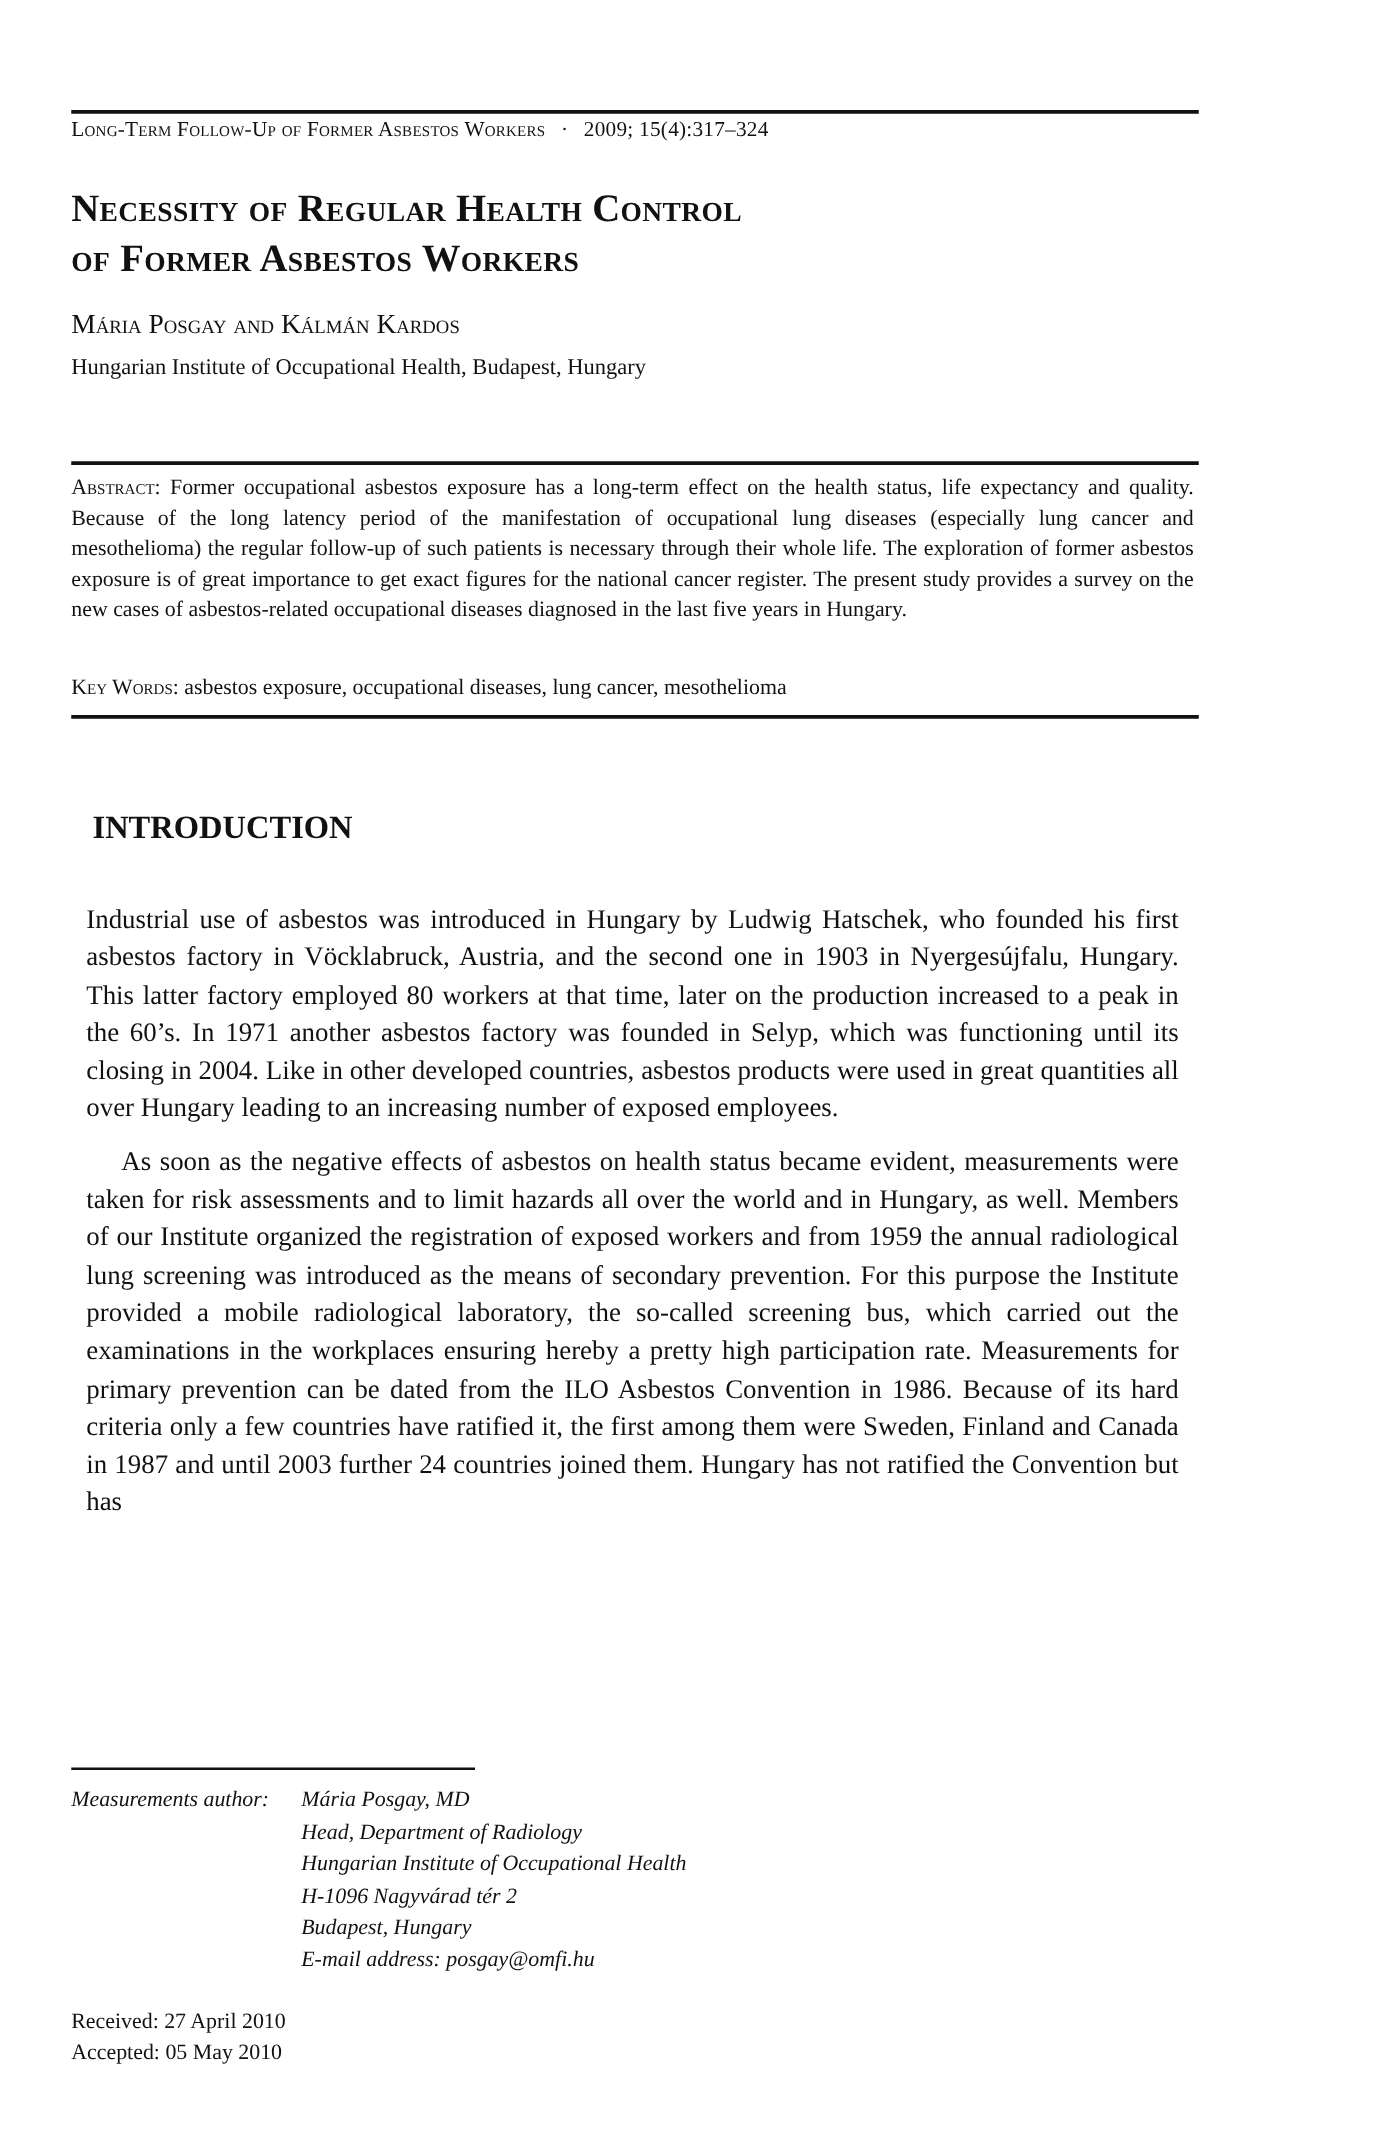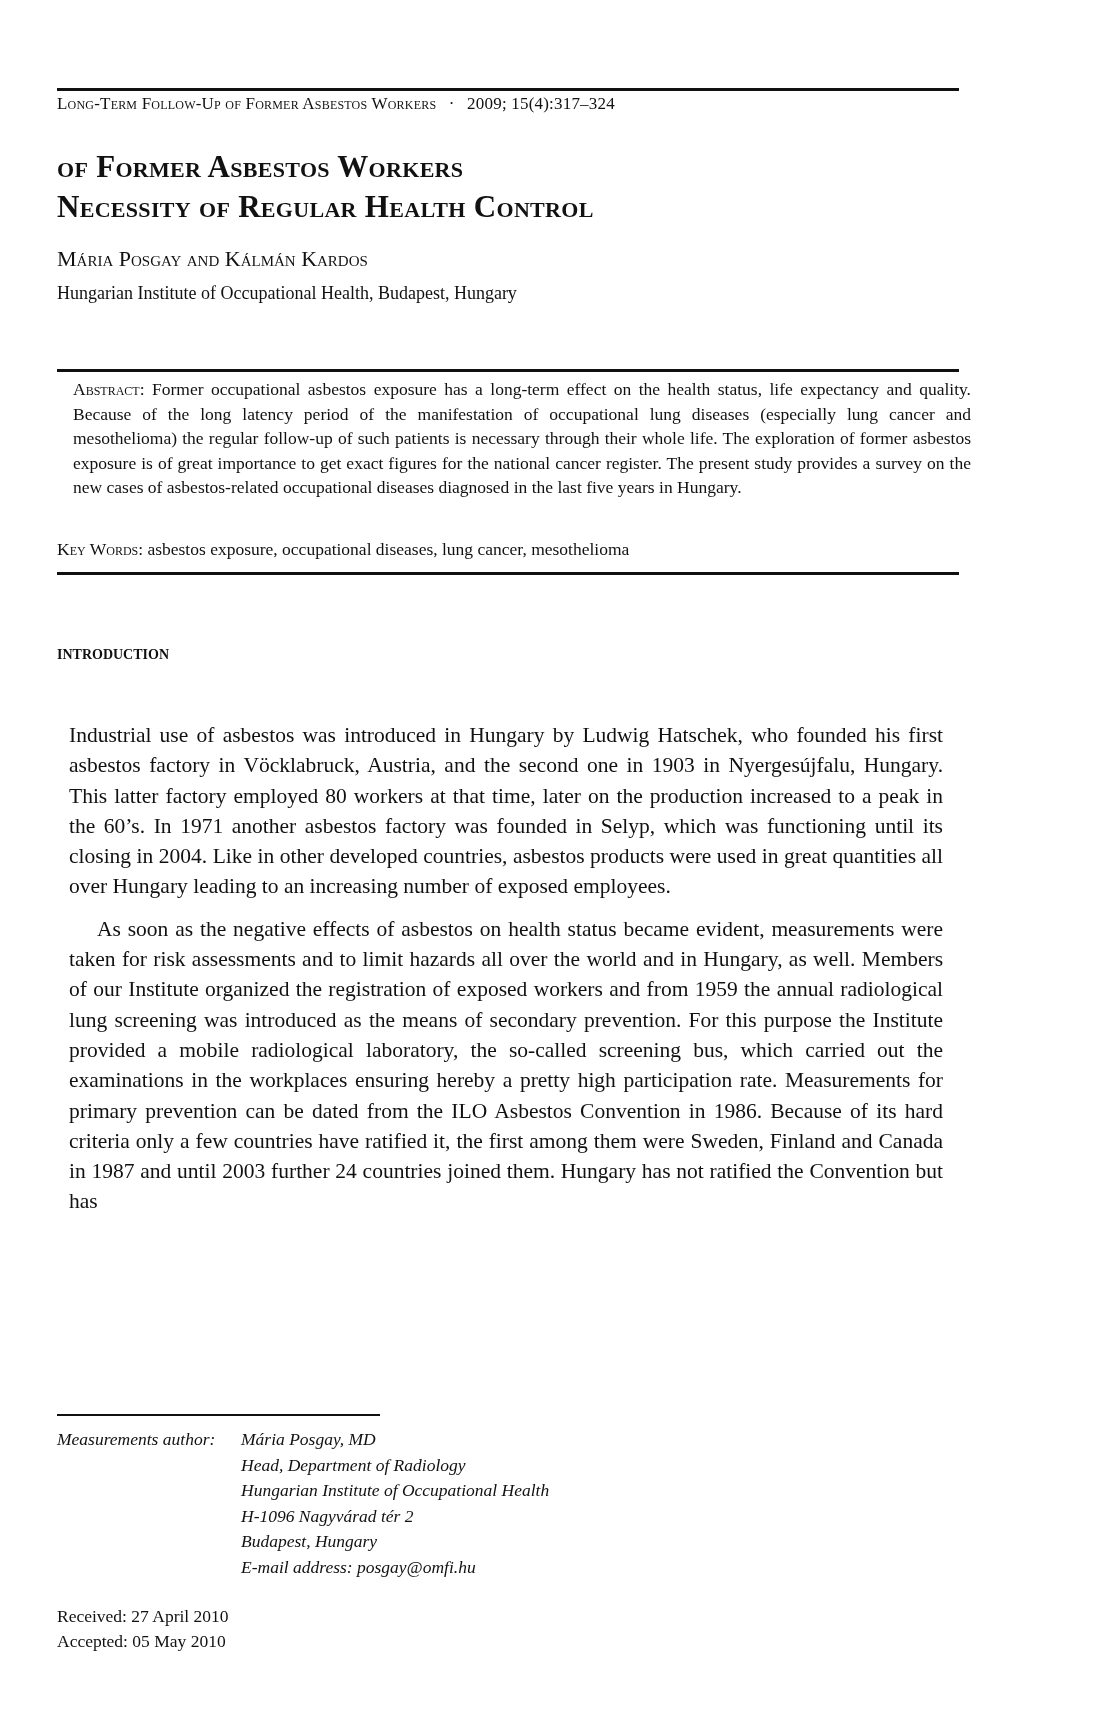--- a/index.html
+++ b/index.html
@@ -5,25 +5,25 @@
   html, body { margin: 0; padding: 0; background: #ffffff; }
   body { width: 1112px; height: 1725px; position: relative; overflow: hidden;
          font-family: "Liberation Serif", "DejaVu Serif", serif; color: #111; }
   .page { position: absolute; left: 57px; top: 0; width: 902px; }
   .running-head { position: absolute; top: 62px; left: 0; font-size: 17px; letter-spacing: 0.2px; white-space: nowrap; margin-top: 32px; }
   .running-head .sc { font-variant: small-caps; }
   .rule-thick { position: absolute; left: 0; width: 902px; height: 3px; background: #111; }
   .title { position: absolute; top: 147px; left: 0; font-weight: bold; font-size: 31px; line-height: 40px; font-variant: small-caps; letter-spacing: 0.3px; }
   .authors { position: absolute; top: 246px; left: 0; font-size: 22px; font-variant: small-caps; }
   .affiliation { position: absolute; top: 283px; left: 0; font-size: 18px; }
-  .abstract { position: absolute; top: 377px; left: 0; width: 898px; font-size: 17.5px; line-height: 24.5px; text-align: justify; margin-left: 16px; }
+  .abstract { position: absolute; top: 377px; left: 0; width: 898px; font-size: 17.5px; line-height: 24.5px; text-align: justify; }
   .abstract .lbl { font-variant: small-caps; }
   .keywords { position: absolute; top: 539px; left: 0; font-size: 17.5px; }
   .keywords .lbl { font-variant: small-caps; text-align: right; }
-  .section-heading { position: absolute; top: 647px; left: 0; font-weight: bold; font-size: 14px; }
+  .section-heading { position: absolute; top: 647px; left: 17px; font-weight: bold; font-size: 26px; }
   .body-text { position: absolute; top: 708px; left: 0; width: 898px; font-size: 21.5px; line-height: 30.3px; text-align: justify; }
   .body-text p { margin: 12px; }
   .body-text p + p { text-indent: 28px; }
   .footnote-rule { position: absolute; top: 1414px; left: 0; width: 323px; height: 2px; background: #111; }
   .footnote { position: absolute; top: 1427px; left: 0; font-size: 17.5px; font-style: italic; line-height: 25.5px; }
   .footnote .label { position: absolute; left: 0; top: 0; white-space: nowrap; }
   .footnote .lines { position: absolute; left: 184px; top: 0; white-space: nowrap; }
   .dates { position: absolute; top: 1604px; left: 0; font-size: 17.5px; line-height: 25px; }
 </style>
 </head>
@@ -32,22 +32,22 @@
 <div class="page">
 
   <div class="running-head">
     <span class="sc">Long-Term Follow-Up of Former Asbestos Workers</span>
     <span style="margin:0 8px;">·</span>
     <span>2009; 15(4):317–324</span>
   </div>
   <div class="rule-thick" style="top:88px;"></div>
 
   <div class="title">
+    <div>Necessity of Regular Health Control</div>
     <div>of Former Asbestos Workers</div>
-    <div>Necessity of Regular Health Control</div>
   </div>
 
   <div class="authors">Mária Posgay and Kálmán Kardos</div>
   <div class="affiliation">Hungarian Institute of Occupational Health, Budapest, Hungary</div>
 
   <div class="rule-thick" style="top:369px;"></div>
 
   <div class="abstract">
     <span class="lbl">Abstract:</span>
     <span>Former occupational asbestos exposure has a long-term effect on the health status, life expectancy and quality. Because of the long latency period of the manifestation of occupational lung diseases (especially lung cancer and mesothelioma) the regular follow-up of such patients is necessary through their whole life. The exploration of former asbestos exposure is of great importance to get exact figures for the national cancer register. The present study provides a survey on the new cases of asbestos-related occupational diseases diagnosed in the last five years in Hungary.</span>

